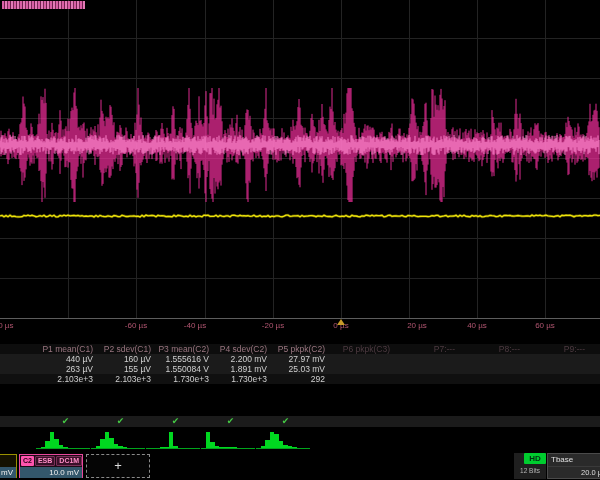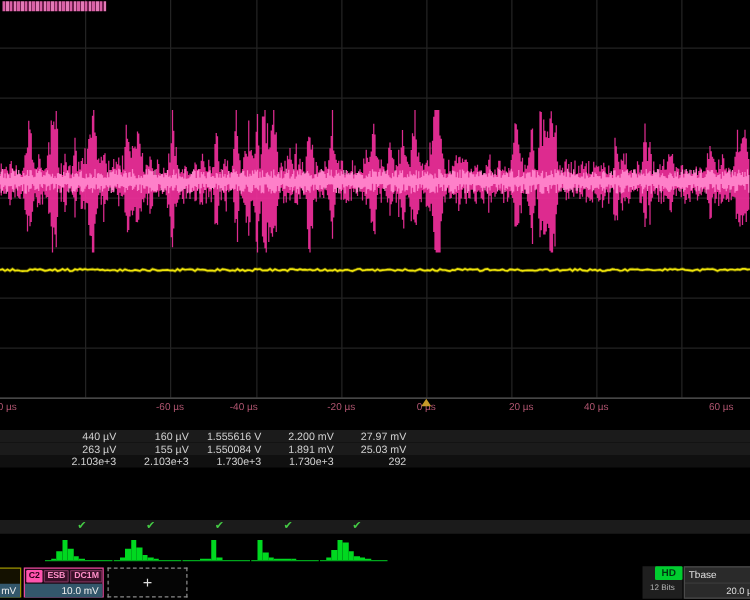--- a/index.html
+++ b/index.html
@@ -102,25 +102,37 @@
 
   <div class="axis-labels">
       <div class="axl" style="left: 0px;">-100 µs</div>
       <div class="axl" style="left: 68px; margin-top: 20px;">-80 µs</div>
       <div class="axl" style="left: 136px;">-60 µs</div>
       <div class="axl" style="left: 195px;">-40 µs</div>
       <div class="axl" style="left: 273px;">-20 µs</div>
       <div class="axl" style="left: 341px;">0 µs</div>
       <div class="axl" style="left: 417px;">20 µs</div>
       <div class="axl" style="left: 477px;">40 µs</div>
-      <div class="axl" style="left: 577px;">60 µs</div>
+      <div class="axl" style="left: 545px;">60 µs</div>
     </div>
   <div class="trig" style="left: 337px; border-bottom-color: rgb(199, 154, 42);"></div>
 
   <div class="ptable">
+      <div class="prow phead">
+        <div class="pcell">P1 mean(C1)</div>
+        <div class="pcell">P2 sdev(C1)</div>
+        <div class="pcell">P3 mean(C2)</div>
+        <div class="pcell">P4 sdev(C2)</div>
+        <div class="pcell">P5 pkpk(C2)</div>
+        <div class="pcell wide dim">P6 pkpk(C3)</div>
+        <div class="pcell wide dim">P7:---</div>
+        <div class="pcell wide dim">P8:---</div>
+        <div class="pcell wide dim">P9:---</div>
+        <div class="pcell wide dim">P10:---</div>
+      </div>
       <div class="prow even">
         <div class="pcell val">440 µV</div>
         <div class="pcell val">160 µV</div>
         <div class="pcell val">1.555616 V</div>
         <div class="pcell val">2.200 mV</div>
         <div class="pcell val">27.97 mV</div>
       </div>
       <div class="prow even">
         <div class="pcell val">263 µV</div>
         <div class="pcell val">155 µV</div>

